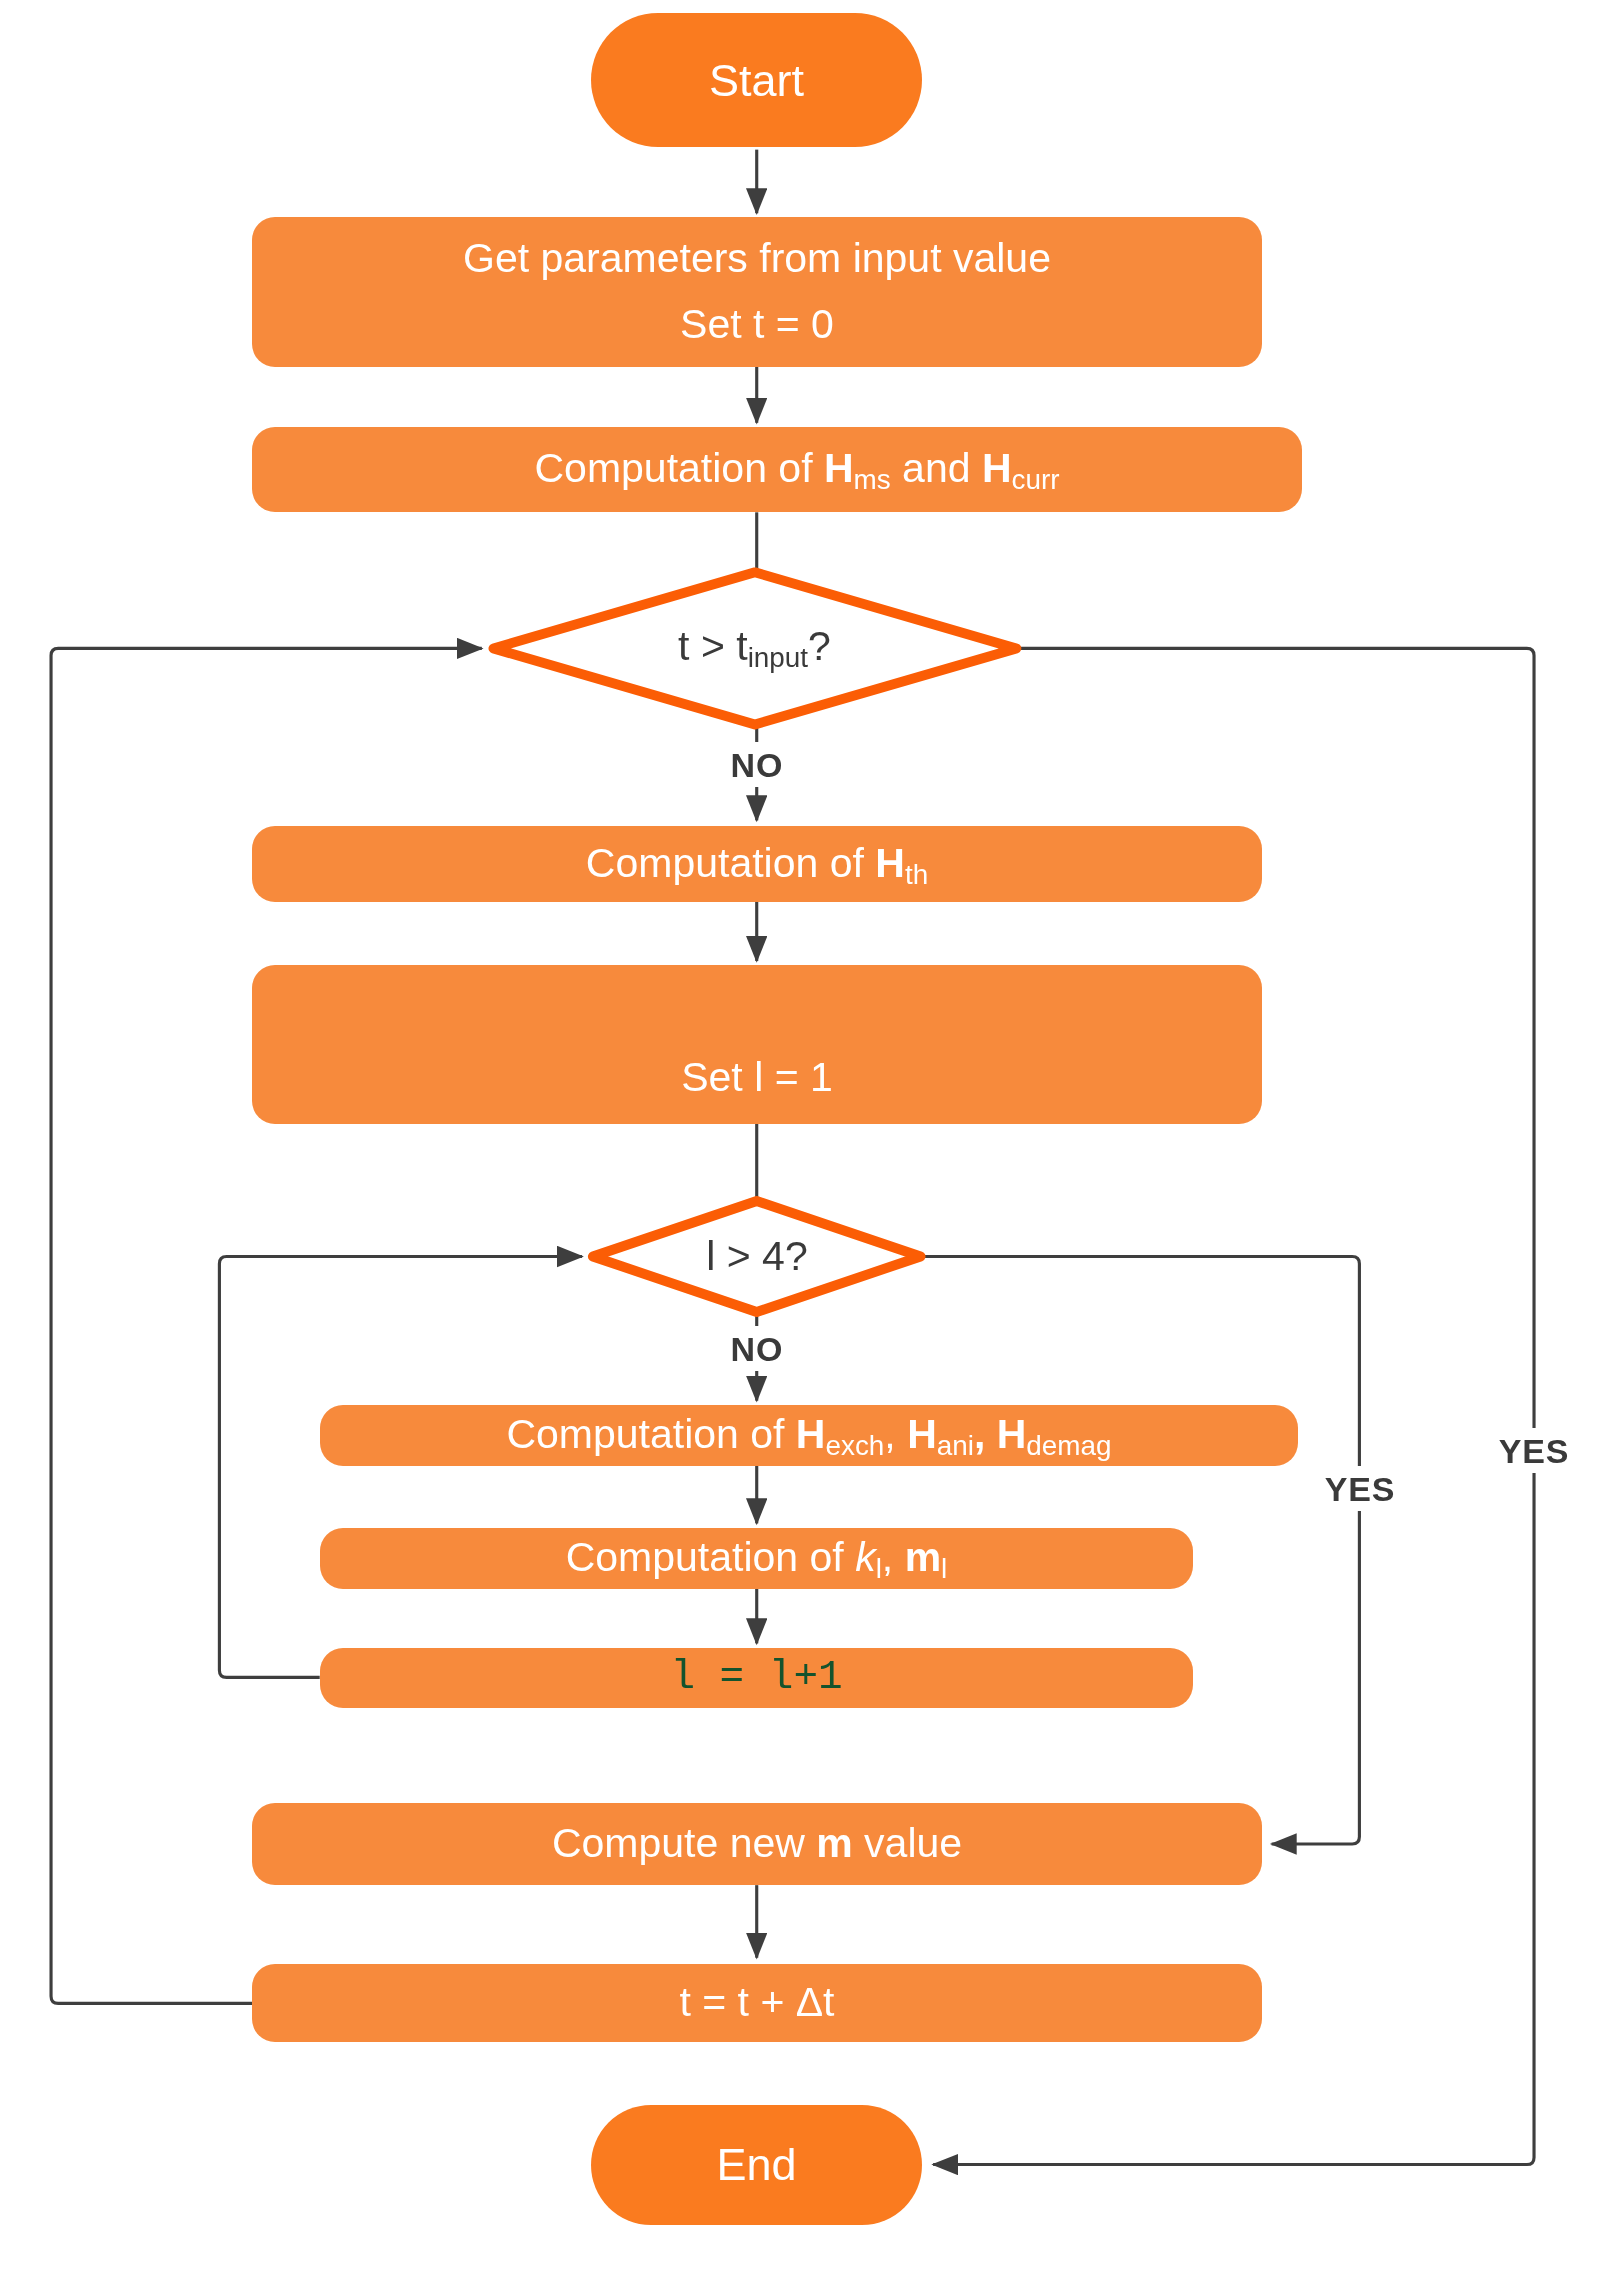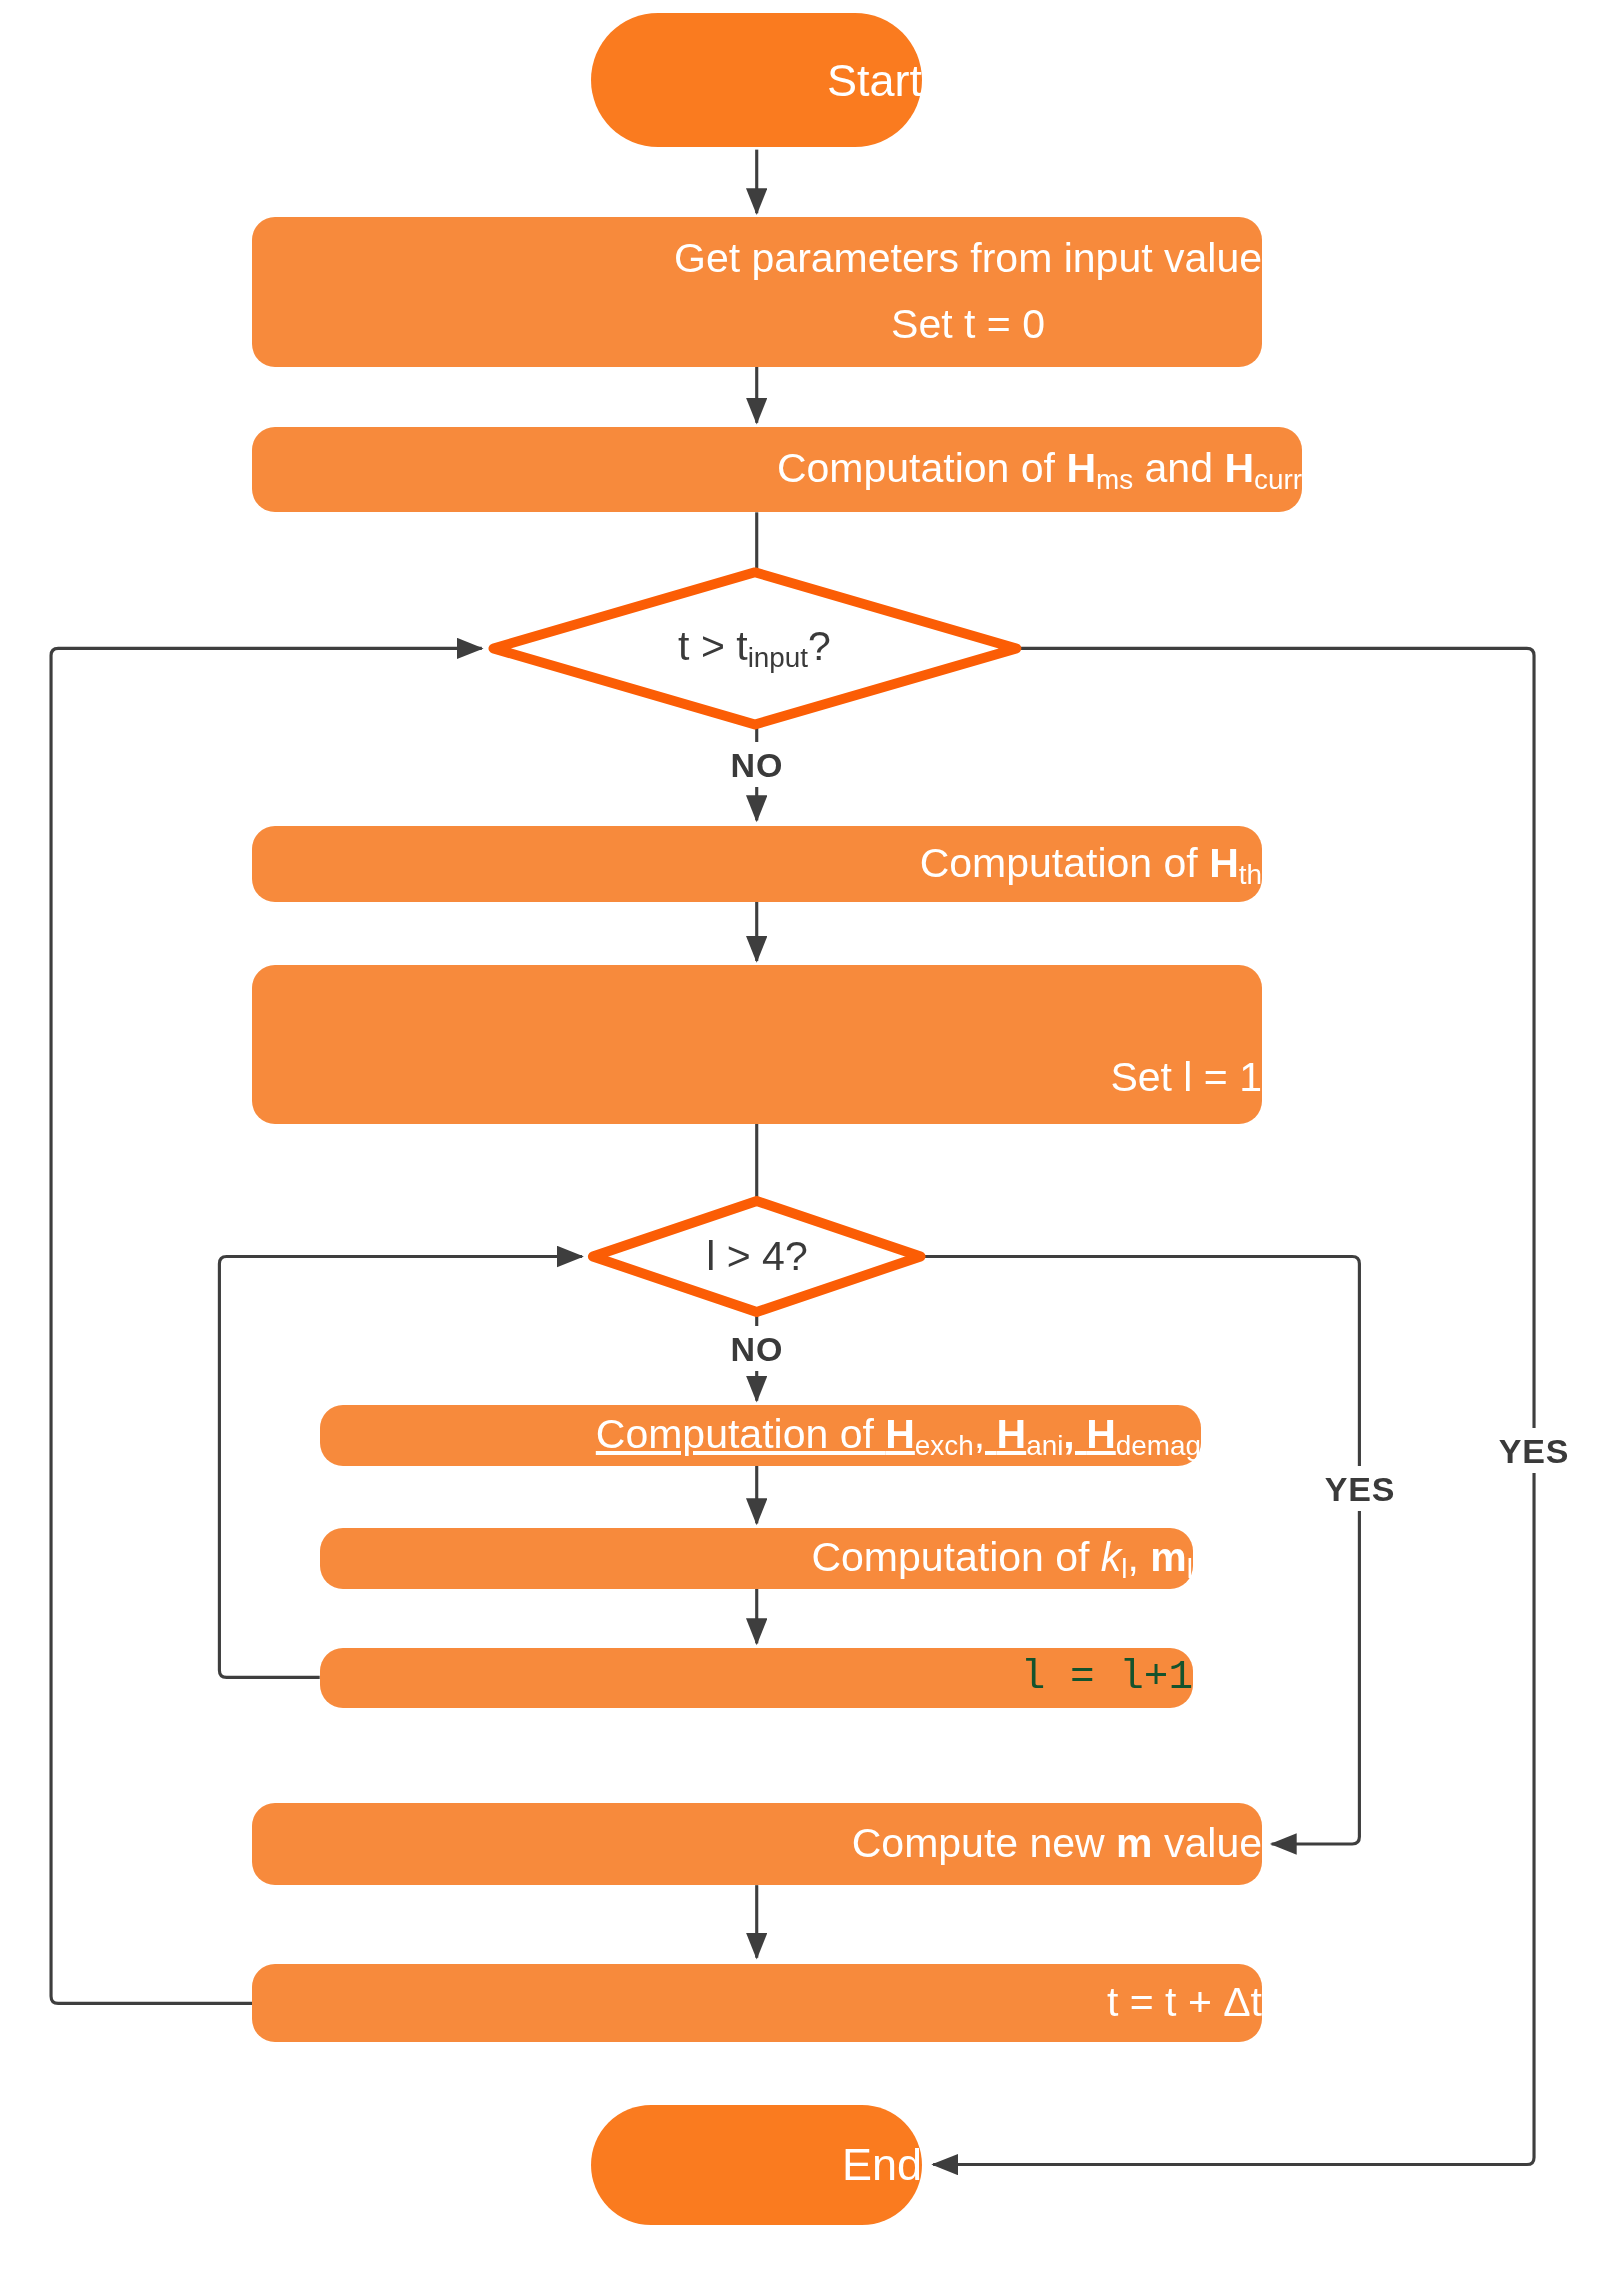--- a/index.html
+++ b/index.html
@@ -2,21 +2,21 @@
 <html style="font-size:14.3px"><head>
 <meta charset="utf-8">
 <style>
   html,body{margin:0;padding:0;background:#ffffff;}
   .canvas{
     position:relative;width:1620px;height:2290px;overflow:hidden;
     font-family:"Liberation Sans",sans-serif;background:#ffffff;
   }
   .layer-svg{position:absolute;left:0;top:0;z-index:1;}
   .node{
-    position:absolute;z-index:2;display:flex;align-items:center;justify-content:flex-end;
+    position:absolute;z-index:2;display:flex;align-items:center;justify-content:center;
     text-align:center;color:#ffffff;font-size:41px;line-height:1.5;
   }
   .process{border-radius:23px;}
   .terminal{border-radius:72px;font-size:45px;}
   .decision-text{
     position:absolute;z-index:3;display:flex;align-items:center;justify-content:center;
     text-align:center;font-size:41px;background:transparent;
   }
   .flow-label{
     position:absolute;z-index:3;transform:translateX(-50%);
@@ -86,21 +86,21 @@
   <div class="node process" style="left: 252px; top: 965px; width: 1010px; height: 159px; line-height: 1.6; background: rgb(247, 138, 60); color: rgb(255, 255, 255);">
     <div class="label"><br><span>Set l = 1</span></div>
   </div>
 
   <div class="decision-text" style="left: 593px; top: 1201px; width: 328px; height: 111px; color: rgb(58, 58, 58);">
     <div class="label"><span>l &gt; 4?</span></div>
   </div>
 
   <div class="flow-label" style="left: 757px; top: 1326px; color: rgb(58, 58, 58);">NO</div>
 
-  <div class="node process" style="left: 320px; top: 1405px; width: 881px; height: 61px; background: rgb(247, 138, 60); color: rgb(255, 255, 255); text-decoration: underline;">
+  <div class="node process" style="left: 320px; top: 1405px; width: 978px; height: 61px; background: rgb(247, 138, 60); color: rgb(255, 255, 255);">
     <div class="label"><span>Computation of </span><span class="b">H</span><span class="sub">exch</span><span>, </span><span class="b">H</span><span class="sub">ani</span><span class="b">, </span><span class="b">H</span><span class="sub">demag</span></div>
   </div>
 
   <div class="node process" style="left: 320px; top: 1528px; width: 873px; height: 61px; background: rgb(247, 138, 60); color: rgb(255, 255, 255);">
     <div class="label"><span>Computation of </span><span class="i">k</span><span class="sub">l</span><span>, </span><span class="b">m</span><span class="sub">l</span></div>
   </div>
 
   <div class="node process" style="left: 320px; top: 1648px; width: 873px; height: 60px; background: rgb(247, 138, 60); color: #14532d; font-family: Liberation Mono, monospace;">
     <div class="label"><span>l = l+1</span></div>
   </div>

